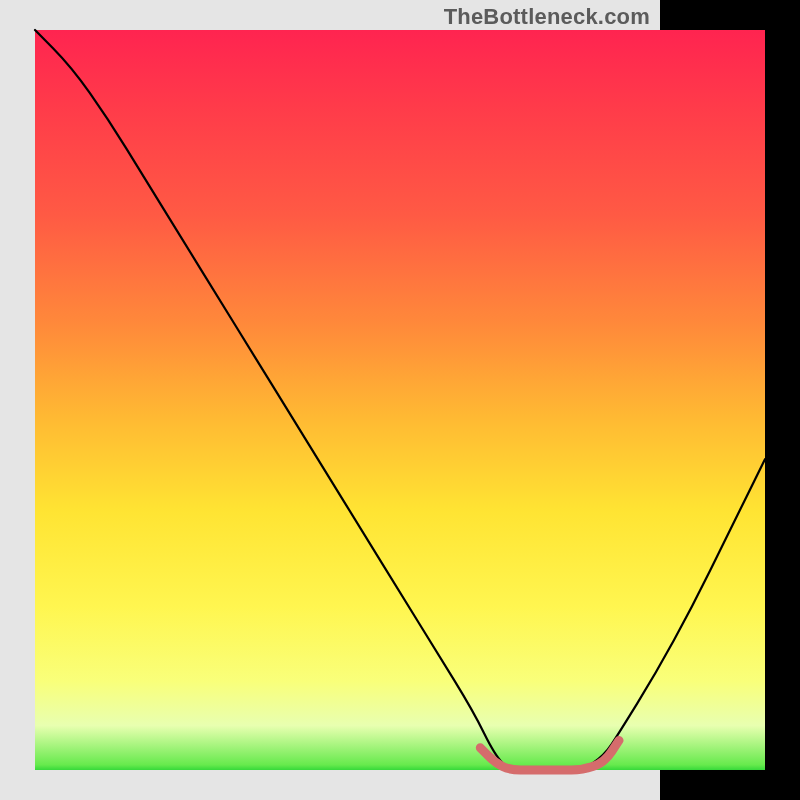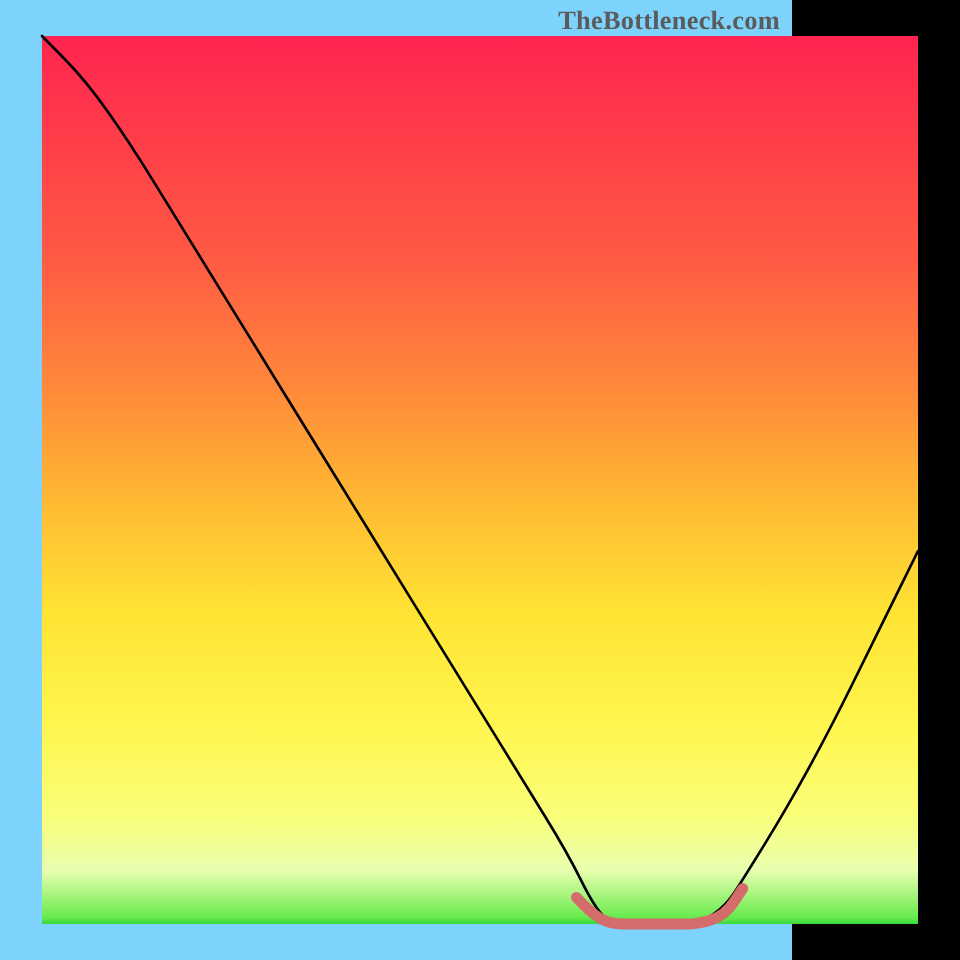--- a/index.html
+++ b/index.html
@@ -8,22 +8,21 @@
     width: 800px;
     height: 800px;
     background: #000;
     overflow: hidden;
     font-family: Arial, Helvetica, sans-serif;
   }
   .frame {
     position: relative;
     width: 660px;
     height: 800px;
-    background: #7dd3fc;
-    font-family: Liberation Serif, serif;
+    background: #e5e5e5;
   }
   .watermark {
     position: absolute;
     top: 4px;
     right: 10px;
     color: #5b5b5b;
     font-size: 22px;
     font-weight: 600;
     letter-spacing: 0.2px;
     z-index: 10;

